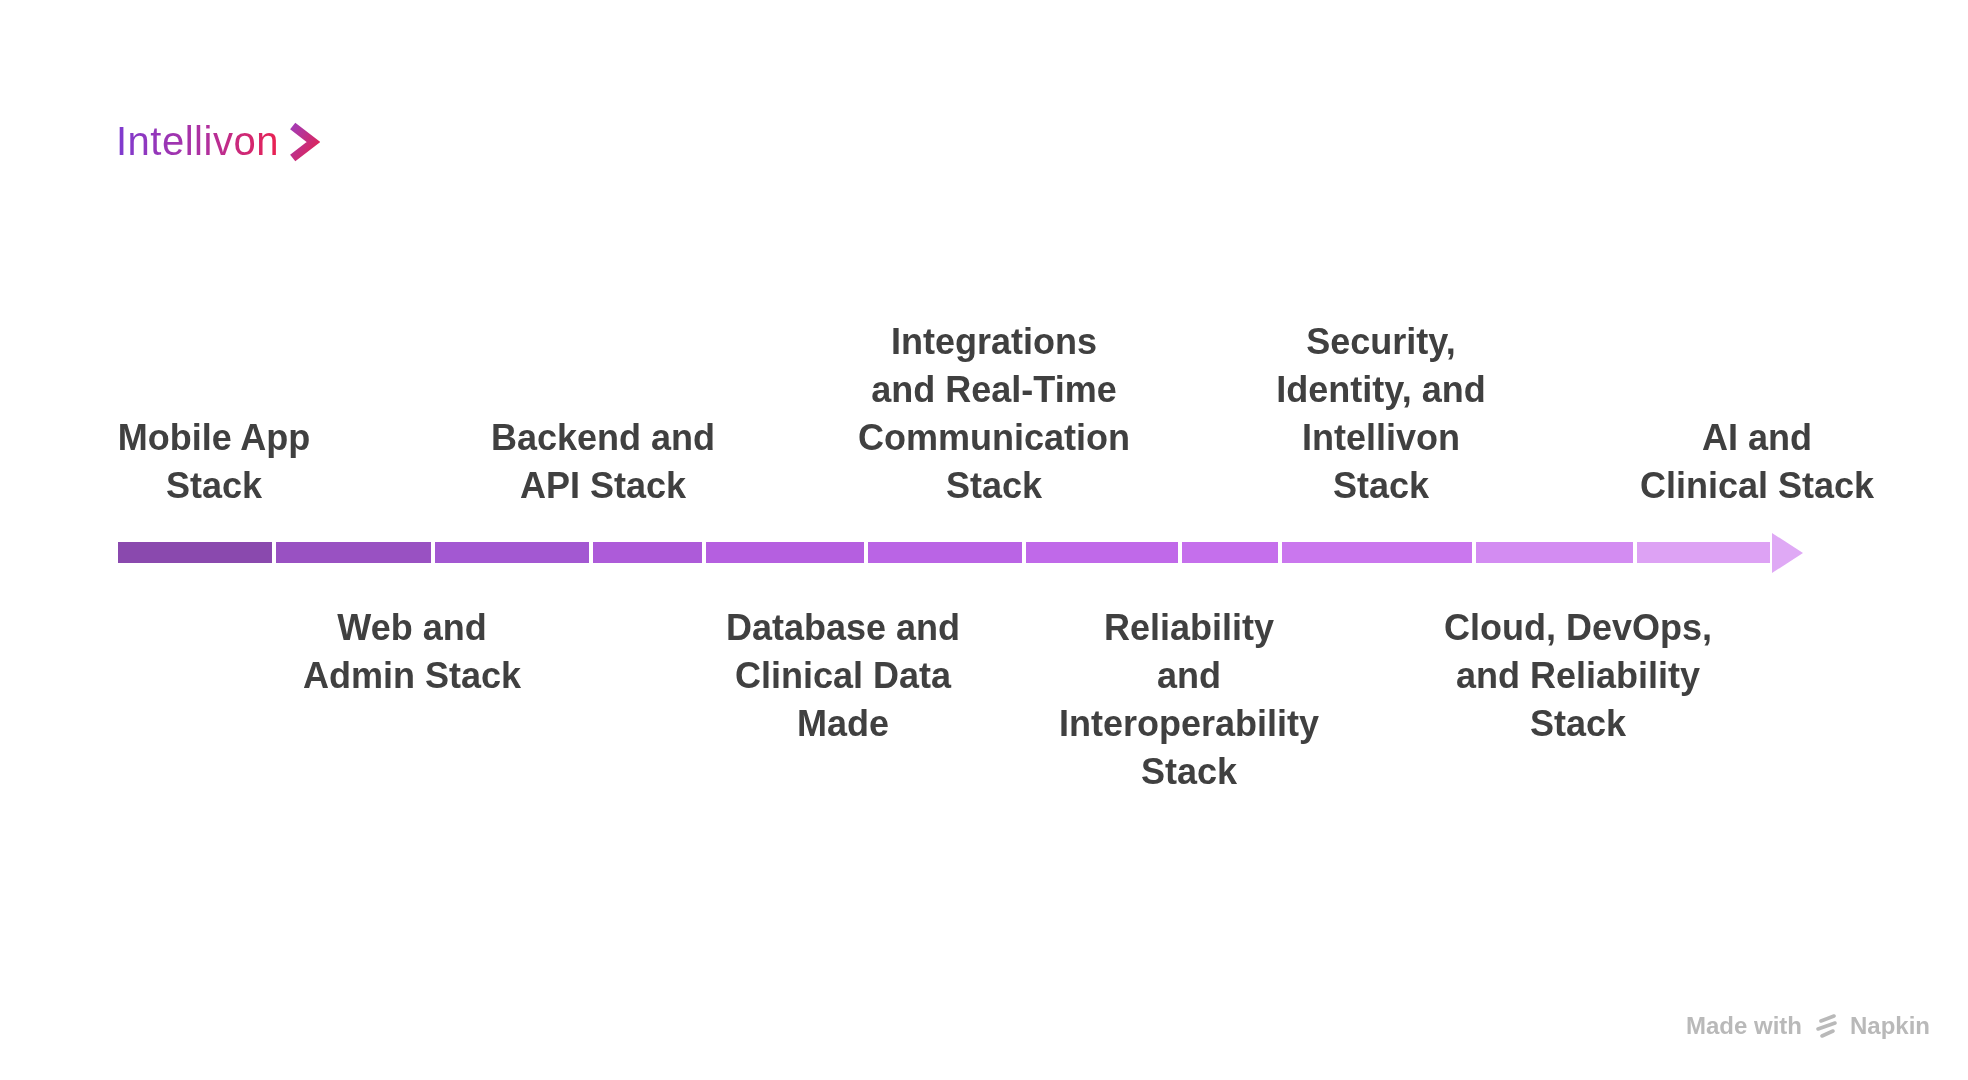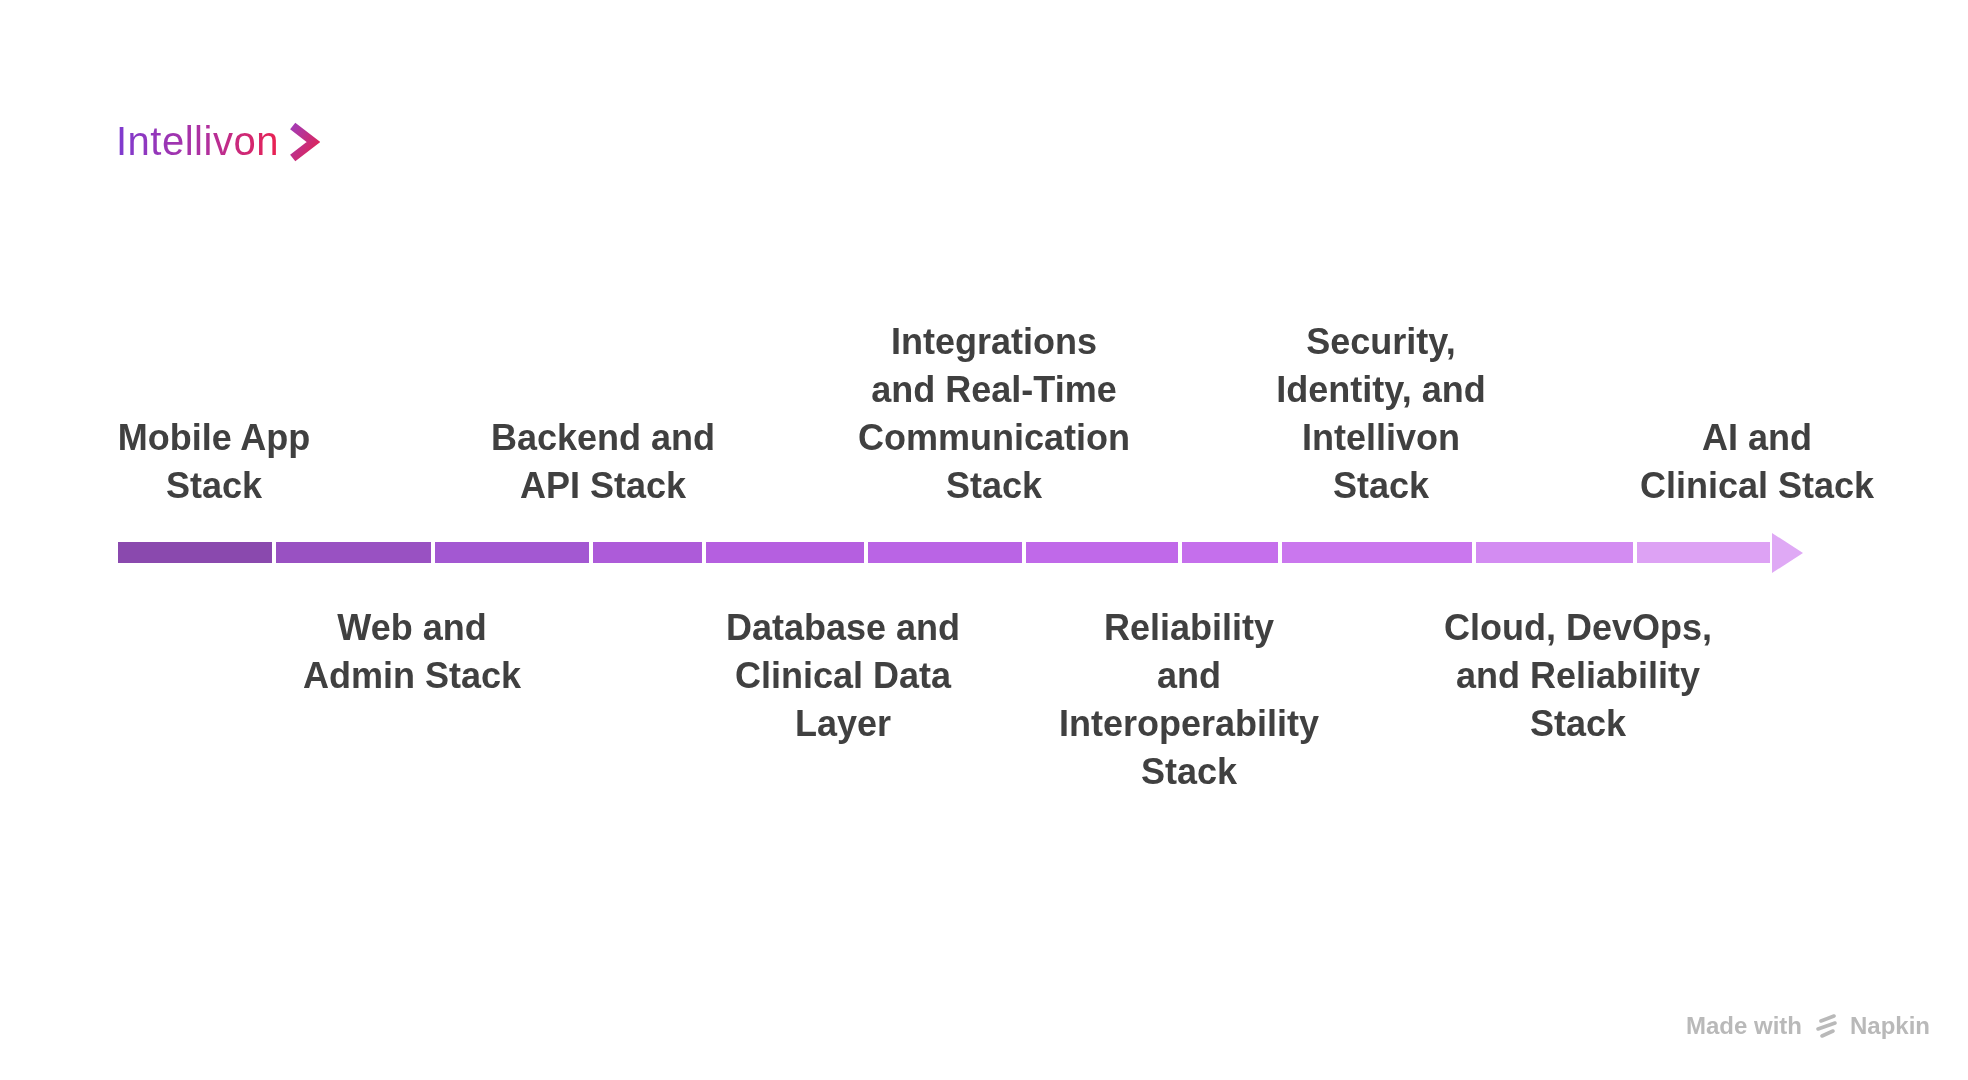--- a/index.html
+++ b/index.html
@@ -65,21 +65,21 @@
         <div>Web and</div>
         <div>Admin Stack</div>
       </div>
       <div class="stack-label above" style="left: 603px; color: rgb(64, 64, 64);">
         <div>Backend and</div>
         <div>API Stack</div>
       </div>
       <div class="stack-label below" style="left: 815px; color: rgb(64, 64, 64); margin-left: 28px;">
         <div>Database and</div>
         <div>Clinical Data</div>
-        <div>Layer</div>
+        <div>Made</div>
       </div>
       <div class="stack-label above" style="left: 994px; color: rgb(64, 64, 64);">
         <div>Integrations</div>
         <div>and Real-Time</div>
         <div>Communication</div>
         <div>Stack</div>
       </div>
       <div class="stack-label below" style="left: 1189px; color: rgb(64, 64, 64);">
         <div>Reliability</div>
         <div>and</div>

